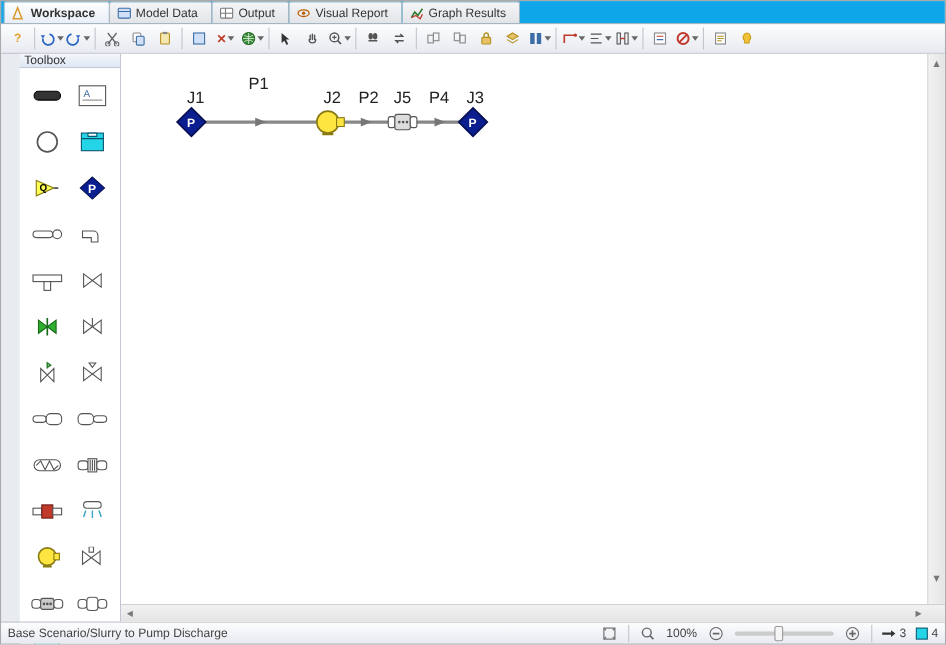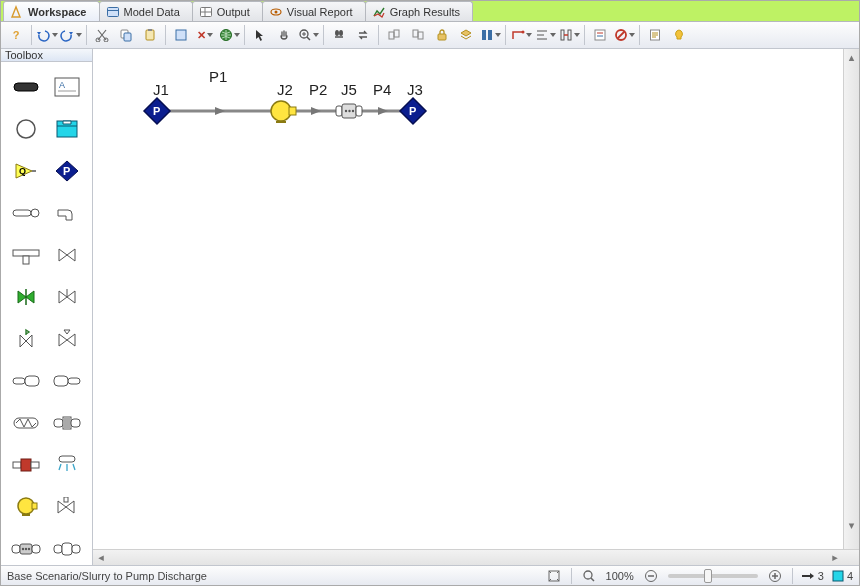--- a/index.html
+++ b/index.html
@@ -12,21 +12,21 @@
     overflow: hidden;
     border: 1px solid #aaa;
     display: flex;
     flex-direction: column;
   }
   
   .tabs {
     display: flex;
     align-items: flex-end;
     height: 22px;
-    background: #bef264;
+    background: #0ea5e9;
     border-bottom: 1px solid #b5b8be;
     padding-left: 2px;
     gap: 0;
   }
   .tab {
     display: flex;
     align-items: center;
     gap: 4px;
     padding: 2px 12px 2px 6px;
     height: 20px;
@@ -64,20 +64,21 @@
     margin-left: 1px;
     border-left: 3px solid transparent;
     border-right: 3px solid transparent;
     border-top: 4px solid #666;
   }
   
   .main {
     flex: 1 1 auto;
     display: flex;
     min-height: 0;
+    margin-left: 17px;
   }
   .toolbox {
     width: 92px;
     background: #eef3fa;
     border-right: 1px solid #c2c6ce;
     display: flex;
     flex-direction: column;
   }
   .toolbox-title {
     height: 18px;

